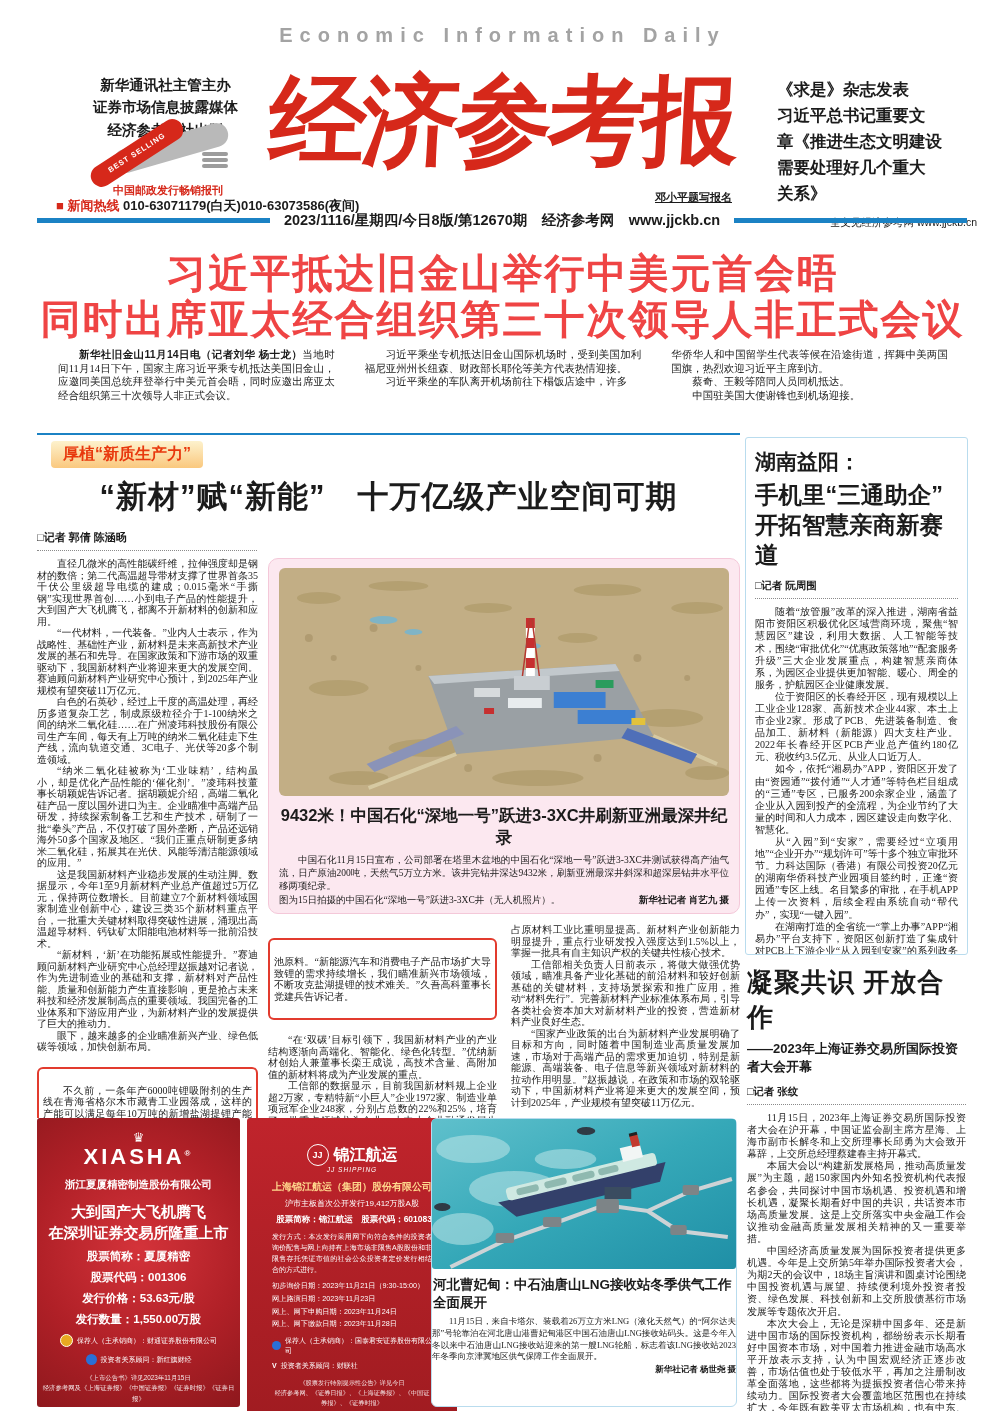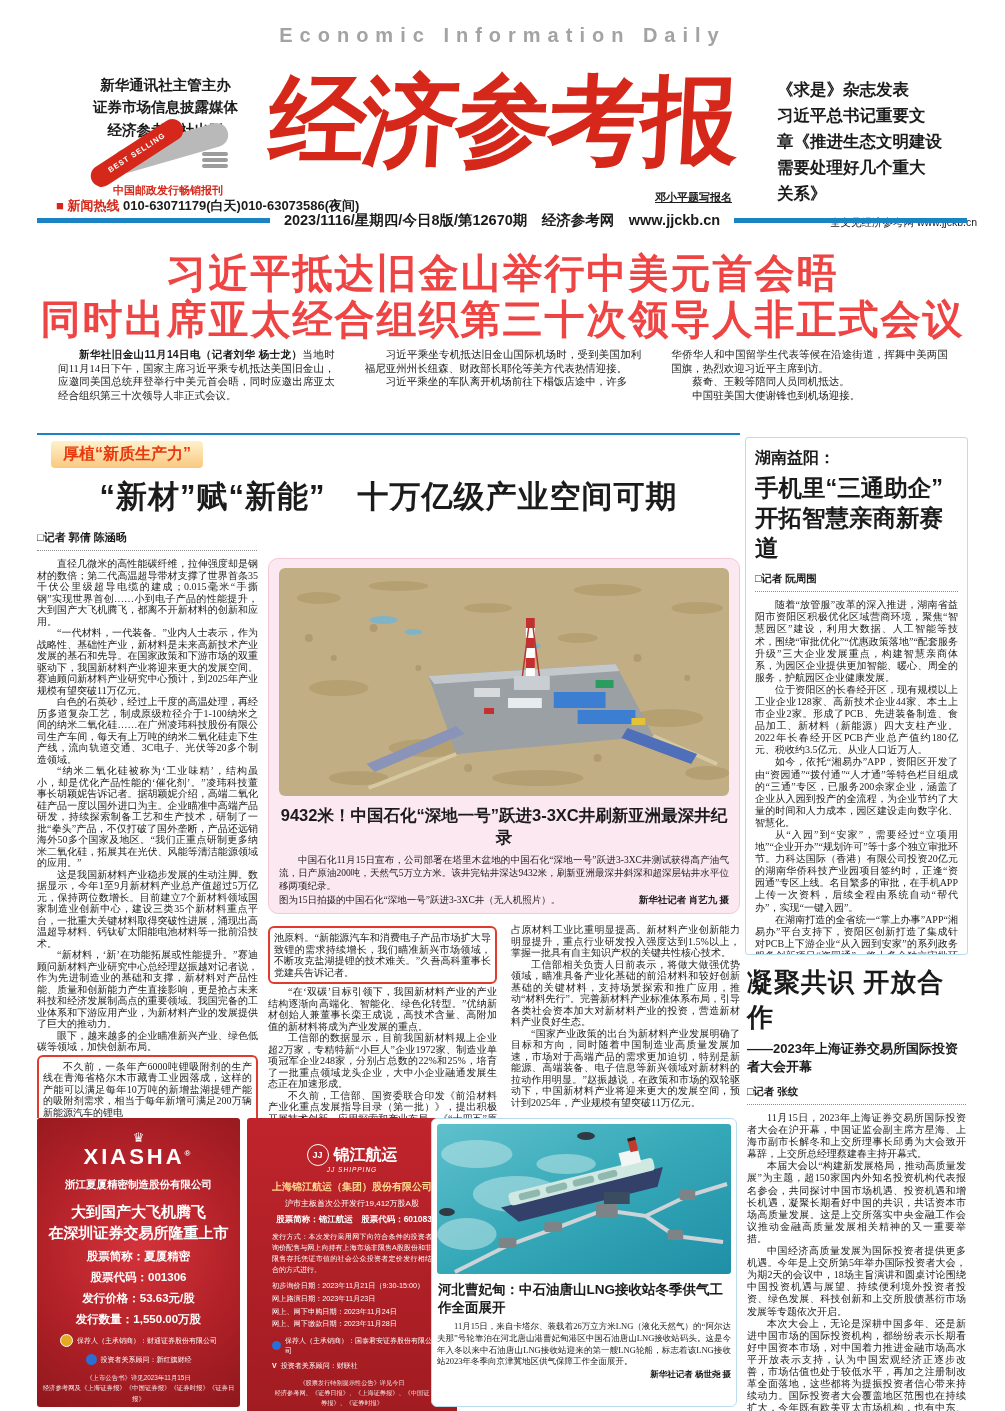--- a/index.html
+++ b/index.html
@@ -50,34 +50,34 @@
   .feature{position:absolute;left:37px;top:441px;width:703px;height:677px;overflow:hidden;}
   .kicker{display:inline-block;margin-left:14px;padding:3px 12px;border-radius:4px;
           background:linear-gradient(180deg,#fdf2cd,#fac87e);color:#e8380d;font-weight:900;font-size:16px;}
   .feature-title{text-align:center;font-weight:900;font-size:31px;letter-spacing:1px;margin-top:8px;}
   .feature-byline{margin-top:12px;width:220px;font-size:11px;font-weight:bold;
                   border-bottom:1px dotted #8a8a8a;padding-bottom:5px;}
   .feature-body{display:flex;margin-top:7px;}
   .body-text{font-size:10px;line-height:11.5px;}
   .col-left{width:221px;flex:none;}
   .right-wrap{margin-left:10px;width:472px;flex:none;}
-  .highlight{border:2.5px solid #e23b2e;border-radius:6px;padding:4px 4px;margin:2px 0;}
+  .highlight{border:2.5px solid #e23b2e;border-radius:6px;padding:16px 4px;margin:14px 0;}
   .photo-card{background:#fce8f0;border:1px solid #f4c8d9;border-radius:10px;padding:9px 10px 6px;}
   .photo-desert{width:100%;height:228px;border-radius:6px;display:block;}
   .photo-title{font-weight:900;font-size:16.5px;text-align:center;margin:9px 0 5px;}
   .photo-body{font-size:9.5px;line-height:12.8px;}
   .photo-note-row{display:flex;justify-content:space-between;font-size:9.5px;margin-top:2px;}
   .photo-credit{font-weight:bold;white-space:nowrap;margin-left:8px;}
   .two-cols{display:flex;gap:14px;margin-top:10px;}
   .two-cols .tc{width:229px;flex:none;}
 
   
   .right-col{position:absolute;left:745px;top:437px;width:223px;height:974px;}
   .rt-box{border:1px solid #b9dcee;border-radius:3px;padding:10px 9px 8px;height:498px;overflow:hidden;}
-  .rt-kicker{font-weight:900;font-size:16px;}
+  .rt-kicker{font-weight:900;font-size:21px;}
   .rt-title{font-weight:900;font-size:23.5px;line-height:1.28;margin-top:4px;}
   .mini-byline{font-size:10.5px;font-weight:bold;border-bottom:1px dotted #8a8a8a;
                padding-bottom:5px;margin:9px 0 7px;}
   .rb-article{margin-top:10px;padding:0 2px;}
   .rb-title{font-weight:900;font-size:26px;letter-spacing:1px;}
   .rb-subtitle{font-weight:bold;font-size:13px;margin-top:5px;}
 
   
   .ad{position:absolute;color:#fff;text-align:center;overflow:hidden;border-radius:3px;}
   .ad-xiasha{left:37px;top:1118px;width:203px;height:289px;
@@ -102,21 +102,21 @@
   .jj-name{font-weight:900;font-size:16px;}
   .jj-sub{font-size:6.5px;font-style:italic;text-align:center;letter-spacing:1px;}
   .jj-company{color:#ffd98e;font-weight:bold;font-size:10px;text-align:center;margin-top:7px;}
   .jj-line{font-size:8px;text-align:center;margin-top:4px;}
   .jj-spec{font-size:8.5px;font-weight:bold;text-align:right;margin-top:5px;}
   .jj-paragraph{font-size:7px;line-height:1.55;margin-top:6px;text-align:justify;}
   .jj-sched{font-size:7.2px;line-height:1.75;margin-top:5px;}
   .jj-row{display:flex;align-items:center;gap:4px;font-size:7px;margin-top:5px;}
   .jj-fine{font-size:6.2px;line-height:1.6;text-align:center;margin-top:7px;opacity:.9;}
   .lng-card{position:absolute;left:431px;top:1118px;width:306px;height:289px;background:#fff;
-     border:1px solid #b9dcee;border-radius:6px;padding:5px;box-sizing:border-box;}
+     border:1px solid #b9dcee;border-radius:6px;box-sizing:border-box;}
   .photo-lng{width:100%;height:150px;border-radius:3px;display:block;}
   .lng-title{font-weight:900;font-size:13.5px;margin:7px 1px 4px;}
   .lng-body{font-size:8.5px;line-height:11.8px;}
   .lng-credit{text-align:right;font-weight:bold;font-size:8.5px;margin-top:1px;}
 </style>
 </head>
 <body>
 
 <div class="page">
 

